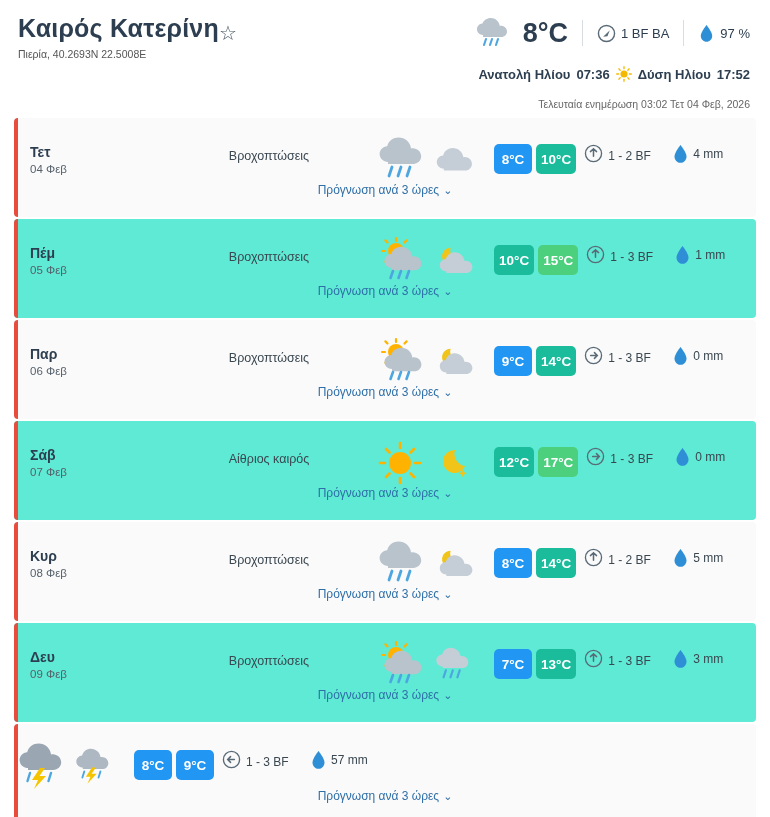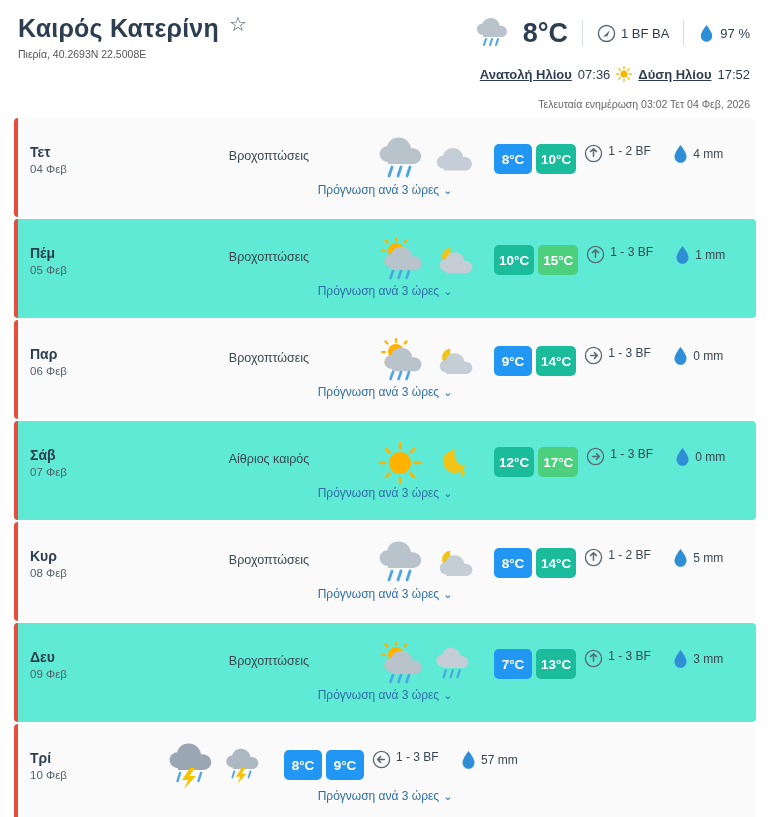--- a/index.html
+++ b/index.html
@@ -15,21 +15,21 @@
 
   
   .header {
     display: flex;
     justify-content: space-between;
     align-items: flex-start;
     padding: 10px 14px 8px 18px;
     height: 118px;
   }
   .head-left { padding-top: 4px; }
-  .title-row { display: flex; align-items: flex-start; gap: 10px; }
+  .title-row { display: flex; align-items: flex-end; gap: 0; }
   .city-title {
     font-size: 25px;
     font-weight: bold;
     color: #2c3e50;
     letter-spacing: 0.2px;
   }
   .star-icon { font-size: 20px; color: #4a5a68; line-height: 1; cursor: pointer; }
   .sub-coords {
     margin-top: 5px;
     font-size: 10.5px;
@@ -66,22 +66,22 @@
   }
   .sun-row {
     margin-top: 16px;
     font-size: 13px;
     color: #2c3e50;
     display: flex;
     align-items: center;
     justify-content: flex-end;
     gap: 6px;
   }
-  .sun-row b { color: #2c3e50; text-decoration: underline; }
-  .sun-row .val { font-weight: normal; color:#2c3e50;}
+  .sun-row b { color: #2c3e50; }
+  .sun-row .val { font-weight: bold; color:#2c3e50;}
   .updated {
     margin-top: 16px;
     font-size: 10.5px;
     color: #666;
   }
 
   
   .rows { padding: 0 14px; }
   .day-row {
     position: relative;
@@ -143,21 +143,21 @@
     display: flex;
     align-items: center;
     justify-content: center;
     padding: 0 5px;
   }
 
   .col-wind {
     padding-top: 26px;
     padding-left: 8px;
     display: flex;
-    align-items: flex-start;
+    align-items: flex-end;
     gap: 5px;
     font-size: 12px;
     color: #3a4750;
     width: 96px;
   }
   .col-rain {
     padding-top: 26px;
     display: flex;
     align-items: center;
     gap: 4px;
@@ -587,24 +587,20 @@
         </span>
         <span>3 mm</span>
       </div>
       <div class="hourly-link">
         <span>Πρόγνωση ανά 3 ώρες</span><span class="chev">⌄</span>
       </div>
     </div>
 
     <div class="day-row">
       <div class="accent"></div>
-      <div class="col-day">
-        <div class="dow">Τρί</div>
-        <div class="dateline">10 Φεβ</div>
-      </div>
       <div class="col-icons">
         <span class="wicon">
           <svg width="52" height="52" viewBox="0 0 52 52">
             <path d="M14 28c-4.6 0-8.4-3.5-8.4-7.9 0-4.2 3.4-7.7 7.6-7.9C14.6 7 19.2 3.6 24.6 3.6c6.4 0 11.7 4.7 12.4 10.8.6-.2 1.2-.2 1.8-.2 4.6 0 8.4 3.6 8.4 8.1 0 4.2-3.5 7.7-7.9 7.7H14z" fill="#9aa6b1"></path>
             <path d="M26 28 L18 40 L24 40 L20 49 L32 36 L25.5 36 L31 28 Z" fill="#f5c400"></path>
             <g stroke="#4da6e0" stroke-width="2.4" stroke-linecap="round">
               <line x1="16" y1="33" x2="13.5" y2="41"></line>
               <line x1="37" y1="33" x2="34.5" y2="41"></line>
             </g>
           </svg>

